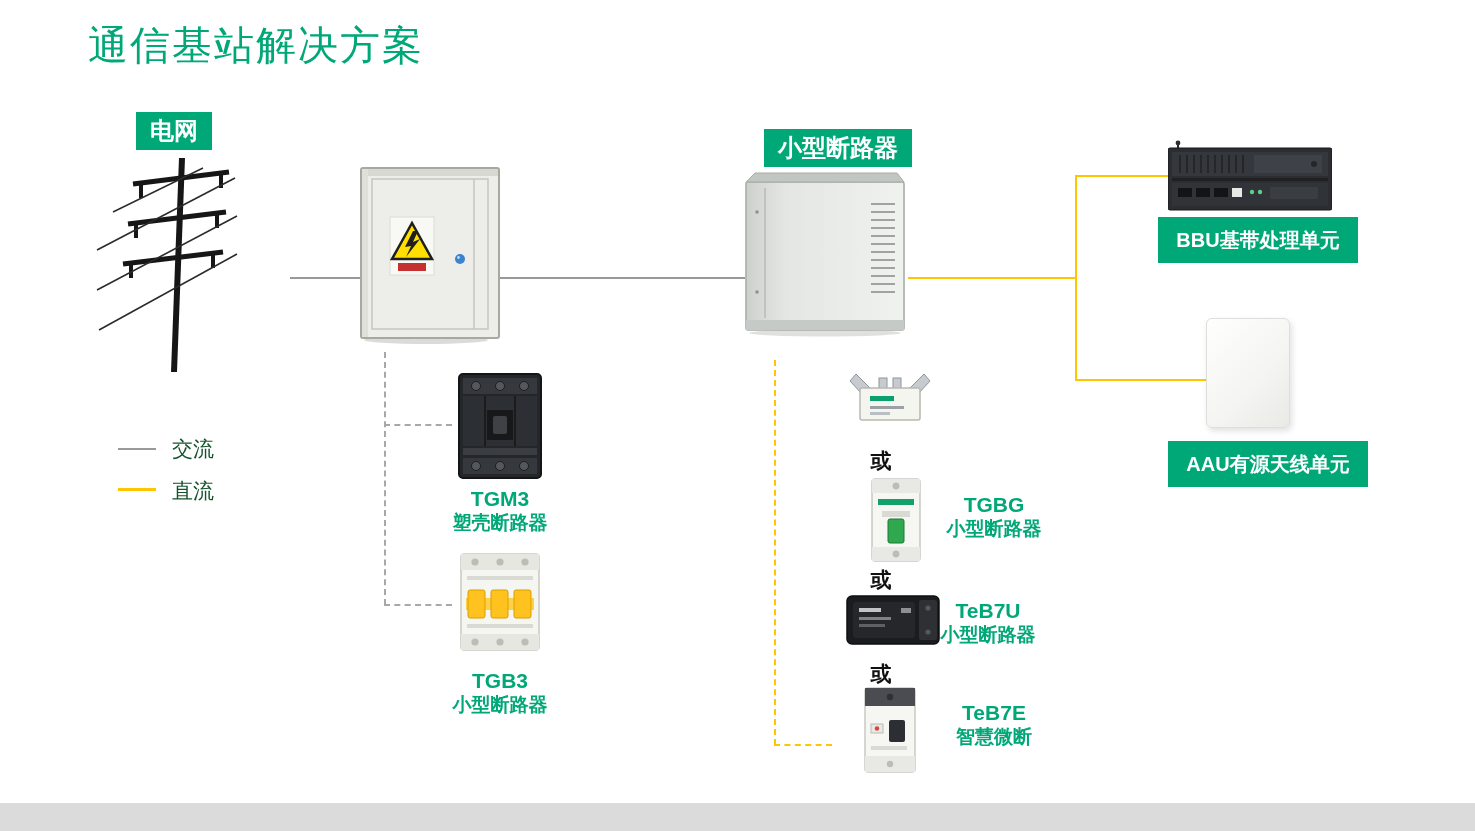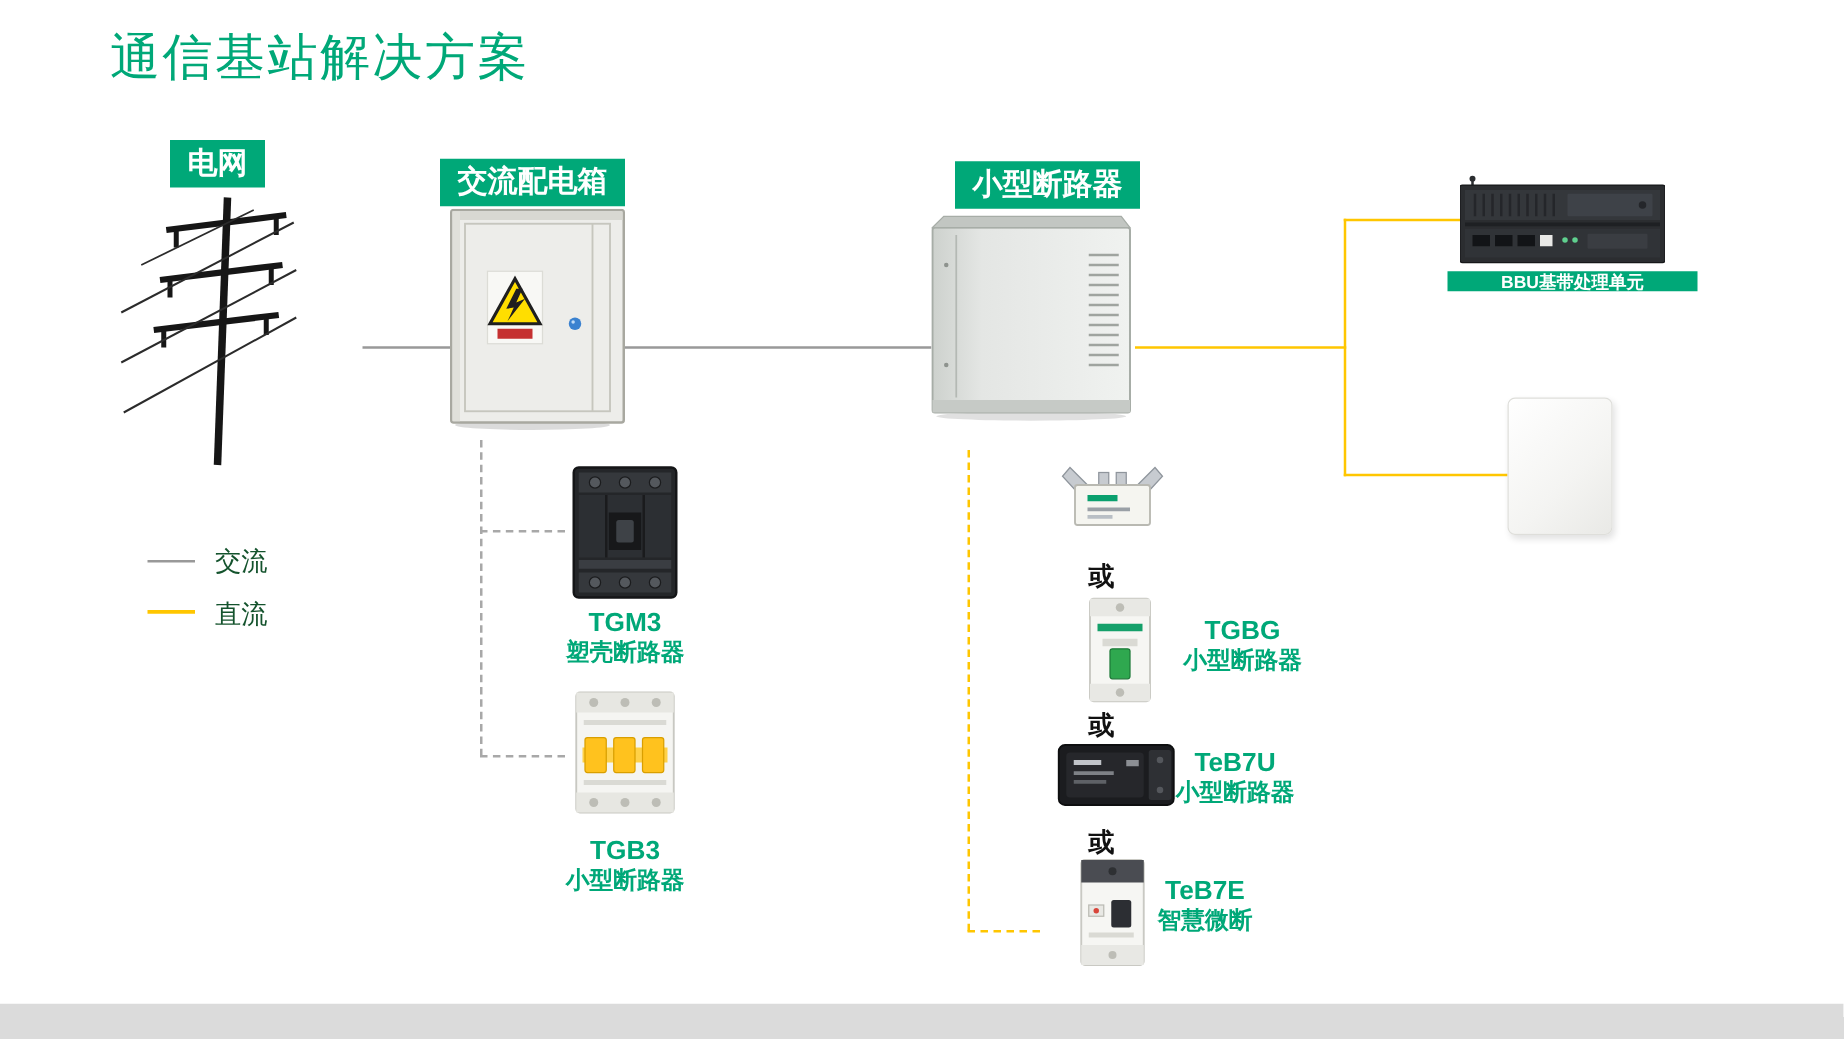--- a/index.html
+++ b/index.html
@@ -11,21 +11,21 @@
     position:absolute;left:88px;top:18px;margin:0;
     font-size:40px;font-weight:400;letter-spacing:2px;color:var(--green,#00A878);
   }
   
   .badge{
     position:absolute;z-index:3;background:var(--green,#00A878);color:#fff;
     font-weight:bold;display:flex;align-items:center;justify-content:center;
     line-height:1;white-space:nowrap;
   }
   .badge.lg{font-size:24px;padding:7px 14px;}
-  .badge.md{font-size:14px;padding:1px 10px;}
+  .badge.md{font-size:20px;padding:13px 10px;}
   
   .hline,.vline{position:absolute;z-index:1;}
   .hline{height:2px;}
   .vline{width:2px;}
   .hline.gray,.vline.gray{background:var(--ac-gray,#999999);}
   .hline.yellow,.vline.yellow{background:var(--dc-yellow,#FFC600);}
   
   .hdash,.vdash{position:absolute;z-index:1;}
   .hdash{height:0;border-top:2px dashed;}
   .vdash{width:0;border-left:2px dashed;}
@@ -63,23 +63,23 @@
   <div class="hline yellow" style="left:1075px;top:175px;width:93px;"></div>
   <div class="hline yellow" style="left:1075px;top:379px;width:131px;"></div>
 
   <div class="vdash gray" style="left:384px;top:352px;height:253px;"></div>
   <div class="hdash gray" style="left:384px;top:424px;width:68px;"></div>
   <div class="hdash gray" style="left:384px;top:604px;width:68px;"></div>
   <div class="vdash yellow" style="left:774px;top:360px;height:385px;"></div>
   <div class="hdash yellow" style="left:774px;top:744px;width:58px;"></div>
 
   <div class="badge lg" style="left:136px;top:112px;">电网</div>
-  <div class="badge lg" style="left:352px;top:127px;">交流配电箱</div>
   <div class="badge lg" style="left:764px;top:129px;">小型断路器</div>
   <div class="badge md" style="left:1158px;top:217px;width:180px;">BBU基带处理单元</div>
+  <div class="badge md" style="left:1168px;top:441px;width:180px;">AAU有源天线单元</div>
 
   <div class="legend-line" style="left:118px;top:448px;width:38px;height:2px;background:var(--ac-gray,#999);"></div>
   <div class="legend-text" style="left:172px;top:435px;">交流</div>
   <div class="legend-line" style="left:118px;top:488px;width:38px;height:3px;background:var(--dc-yellow,#FFC600);"></div>
   <div class="legend-text" style="left:172px;top:477px;">直流</div>
 
   <svg class="node-img" style="left:95px;top:150px;" width="150" height="225" viewBox="0 0 150 225">
     <line x1="87" y1="8" x2="79" y2="222" stroke="#161616" stroke-width="6"></line>
     <line x1="38" y1="34" x2="134" y2="22" stroke="#161616" stroke-width="5"></line>
     <line x1="33" y1="74" x2="131" y2="62" stroke="#161616" stroke-width="5"></line>
@@ -276,18 +276,18 @@
     <rect x="8" y="2" width="50" height="18" fill="#4A4C52"></rect>
     <circle cx="33" cy="11" r="3.2" fill="#2E3033"></circle>
     <rect x="14" y="38" width="12" height="9" fill="#E8E8E4" stroke="#BBBBB4"></rect>
     <circle cx="20" cy="42.5" r="2.2" fill="#D8453A"></circle>
     <rect x="32" y="34" width="16" height="22" rx="2" fill="#2C2E33"></rect>
     <rect x="14" y="60" width="36" height="4" fill="#DADAD4"></rect>
     <rect x="8" y="70" width="50" height="16" fill="#E8E8E4"></rect>
     <circle cx="33" cy="78" r="3.2" fill="#BDBDB6"></circle>
   </svg>
 
-  <div class="prod-label" style="left:908px;top:700px;width:112px;">
+  <div class="prod-label" style="left:938px;top:700px;width:112px;">
     <div class="name">TeB7E</div>
     <div class="desc">智慧微断</div>
   </div>
 
 </div>
 
 </body></html>

